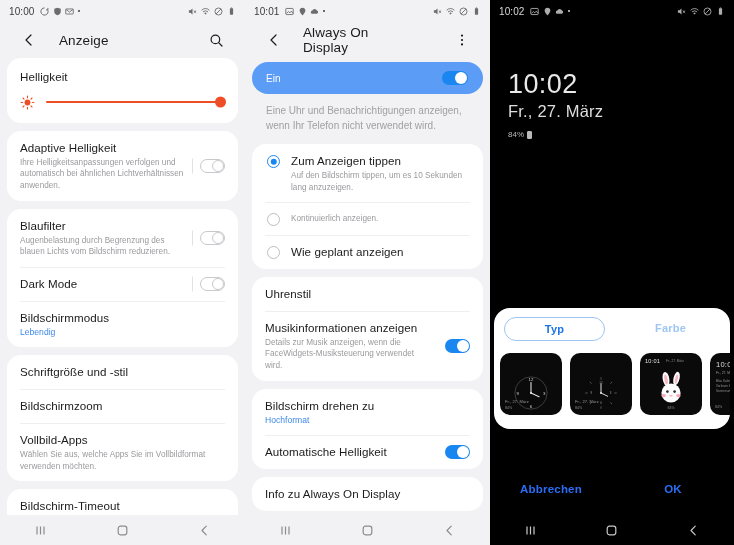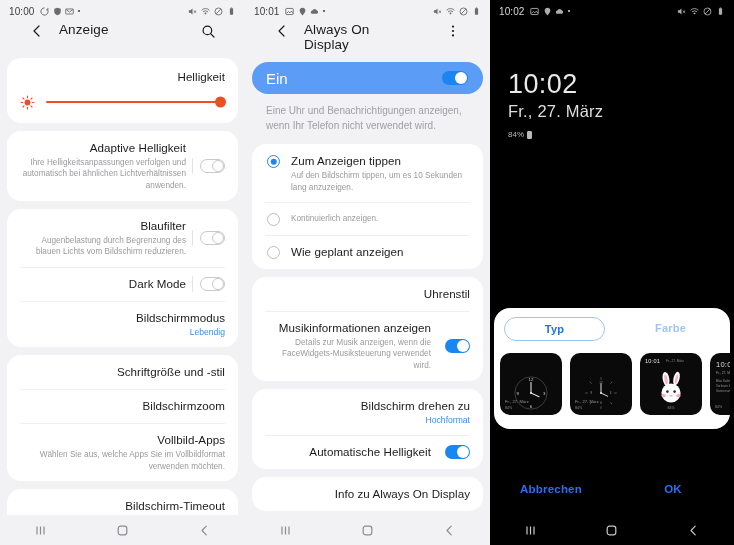--- a/index.html
+++ b/index.html
@@ -26,33 +26,33 @@
   .statusbar.dark  { color:#d8d8d8; }
   .sb-left { display:flex; align-items:center; gap:3.5px; }
   .sb-time { font-size:10px; font-weight:400; margin-right:2px; }
   .sb-right { margin-left:auto; display:flex; align-items:center; gap:4px; }
   .sb-ico { display:inline-block; width:9px; height:9px; opacity:.85; }
   .sb-ico svg { display:block; width:9px; height:9px; }
   .sb-dot { width:2px; height:2px; border-radius:50%; background:currentColor; display:inline-block; }
 
   
   .appbar {
-    height:36px; display:flex; align-items:flex-start; padding:0 28px; gap:13px;
+    height:36px; display:flex; align-items:center; padding:0 20px; gap:21px;
   }
   .appbar .title { font-size:13.5px; color:#1b1b1b; letter-spacing:.1px; }
   .icon-btn { width:18px; height:18px; display:flex; align-items:center; justify-content:center; cursor:pointer; }
   .icon-btn svg { display:block; }
   .appbar .spacer { flex:1; }
 
   
   .body { position:absolute; left:0; right:0; top:58px; bottom:30px; padding:0 7px; }
 
   
   .card { background:#fff; border-radius:14px; margin-bottom:8px; overflow:hidden; }
-  .row { padding:9px 13px 9px 13px; position:relative;text-align:right; }
+  .row { padding:9px 13px 9px 13px; position:relative; }
   .row + .row::before {
     content:""; position:absolute; left:13px; right:13px; top:0; height:1px; background:#efefef;
   }
   .row-flex { display:flex; align-items:flex-start; }
   .row-txt { flex:1; min-width:0; padding-right:6px; }
   .r-title { font-size:11.6px; color:#1b1b1b; line-height:1.35; letter-spacing:.05px; }
   .r-sub   { font-size:8.2px; color:#9a9a9e; line-height:1.42; margin-top:1.5px; letter-spacing:.02px; }
   .r-sub-blue { font-size:8.6px; color:#3f88e8; line-height:1.4; margin-top:1px; }
 
   
@@ -82,21 +82,21 @@
   .radio { width:13px; height:13px; border-radius:50%; flex:none; margin:2px 11px 0 2px; position:relative; cursor:pointer; }
   .radio.off { border:1.3px solid #bdbdc2; }
   .radio.on  { border:1.4px solid #1a86f0; }
   .radio.on::after { content:""; position:absolute; left:50%; top:50%; transform:translate(-50%,-50%); width:6.5px; height:6.5px; border-radius:50%; background:#1a86f0; }
 
   
   .master-banner {
     background:#5b9cf6; border-radius:20px; height:32px; margin:4px 0 0 0;
     display:flex; align-items:center; padding:0 15px 0 14px;
   }
-  .master-banner .lbl { font-size:15px; color:#ffffff; flex:1; }
+  .master-banner .lbl { font-size:10px; color:#ffffff; flex:1; }
   .master-banner .toggle.on { background:#1a86f0; width:26px; height:14.5px; }
   .desc-block { font-size:10px; color:#a0a0a5; line-height:1.45; padding:10px 14px 11px 14px; }
 
   
   .aod-clock { position:absolute; left:18px; top:70px; color:#e9e9e9; }
   .aod-time { font-size:27px; font-weight:300; letter-spacing:.4px; line-height:1.05; }
   .aod-date { font-size:16.5px; font-weight:300; letter-spacing:.2px; margin-top:4px; color:#dedede; }
   .aod-batt { font-size:8px; color:#b9b9b9; margin-top:9px; display:flex; align-items:center; gap:3px; }
   .batt-ico { width:5px; height:8px; border:1px solid #b9b9b9; border-radius:1px; background:#b9b9b9; display:inline-block; }
 

